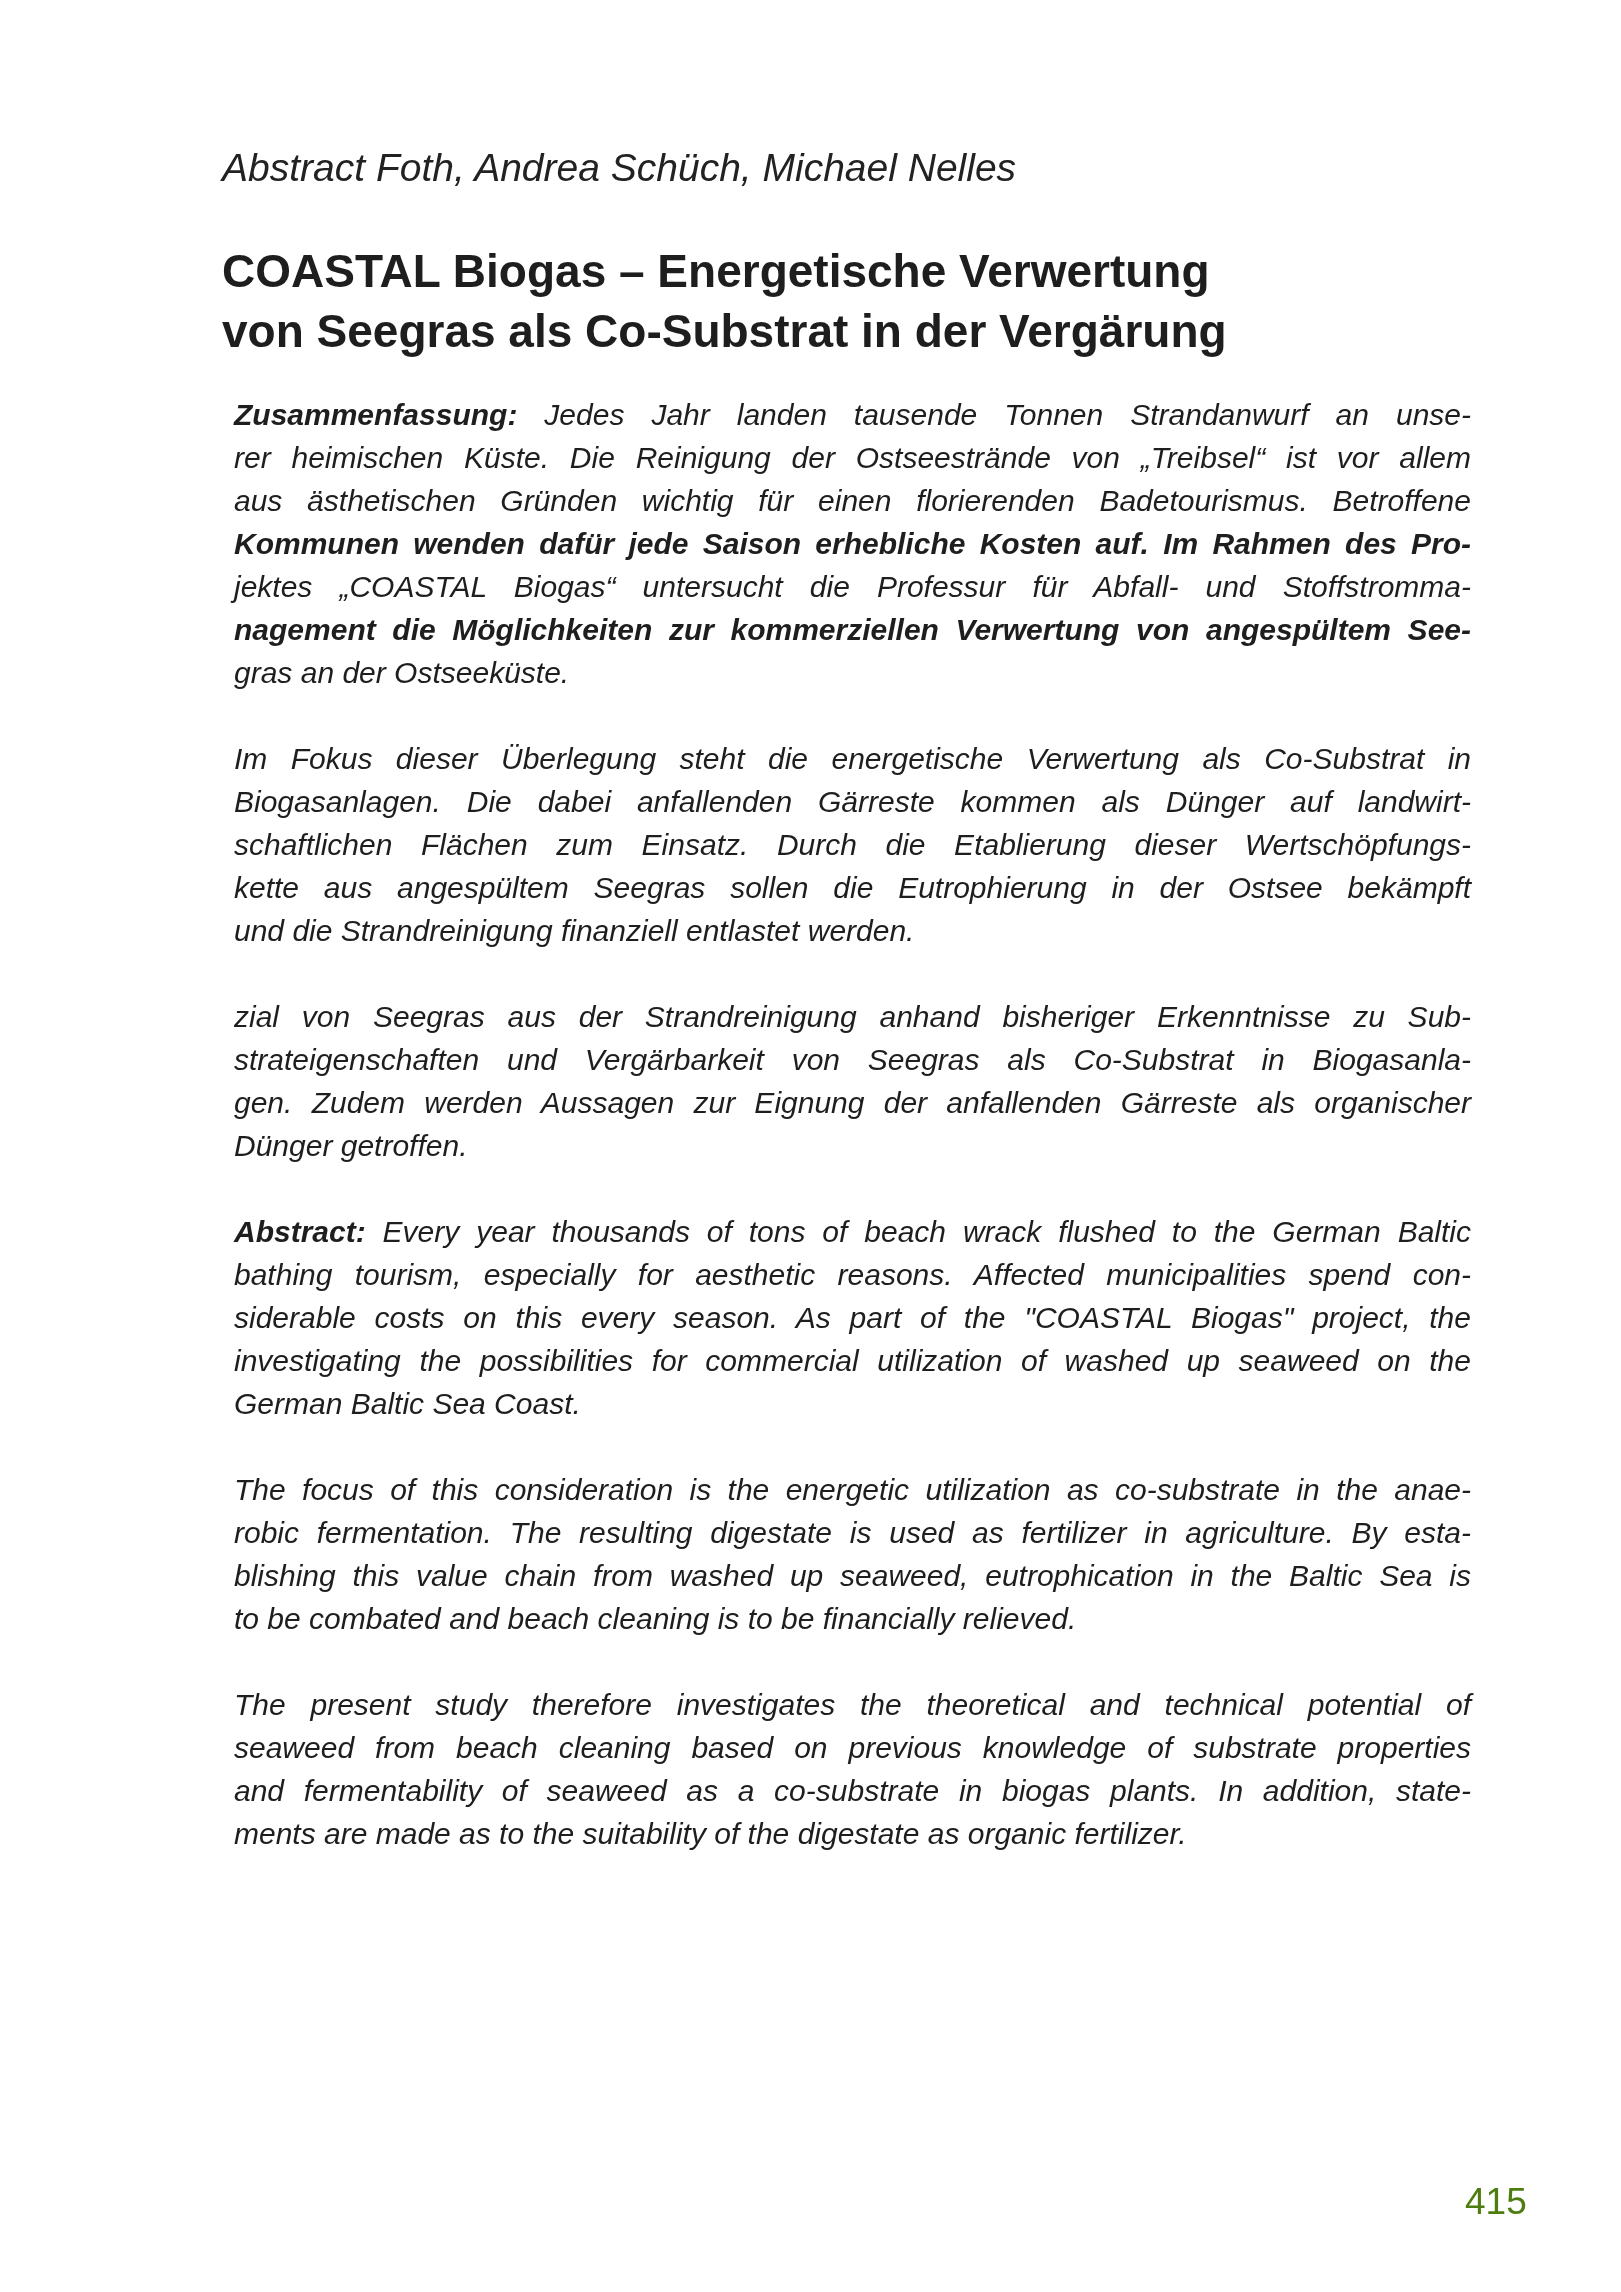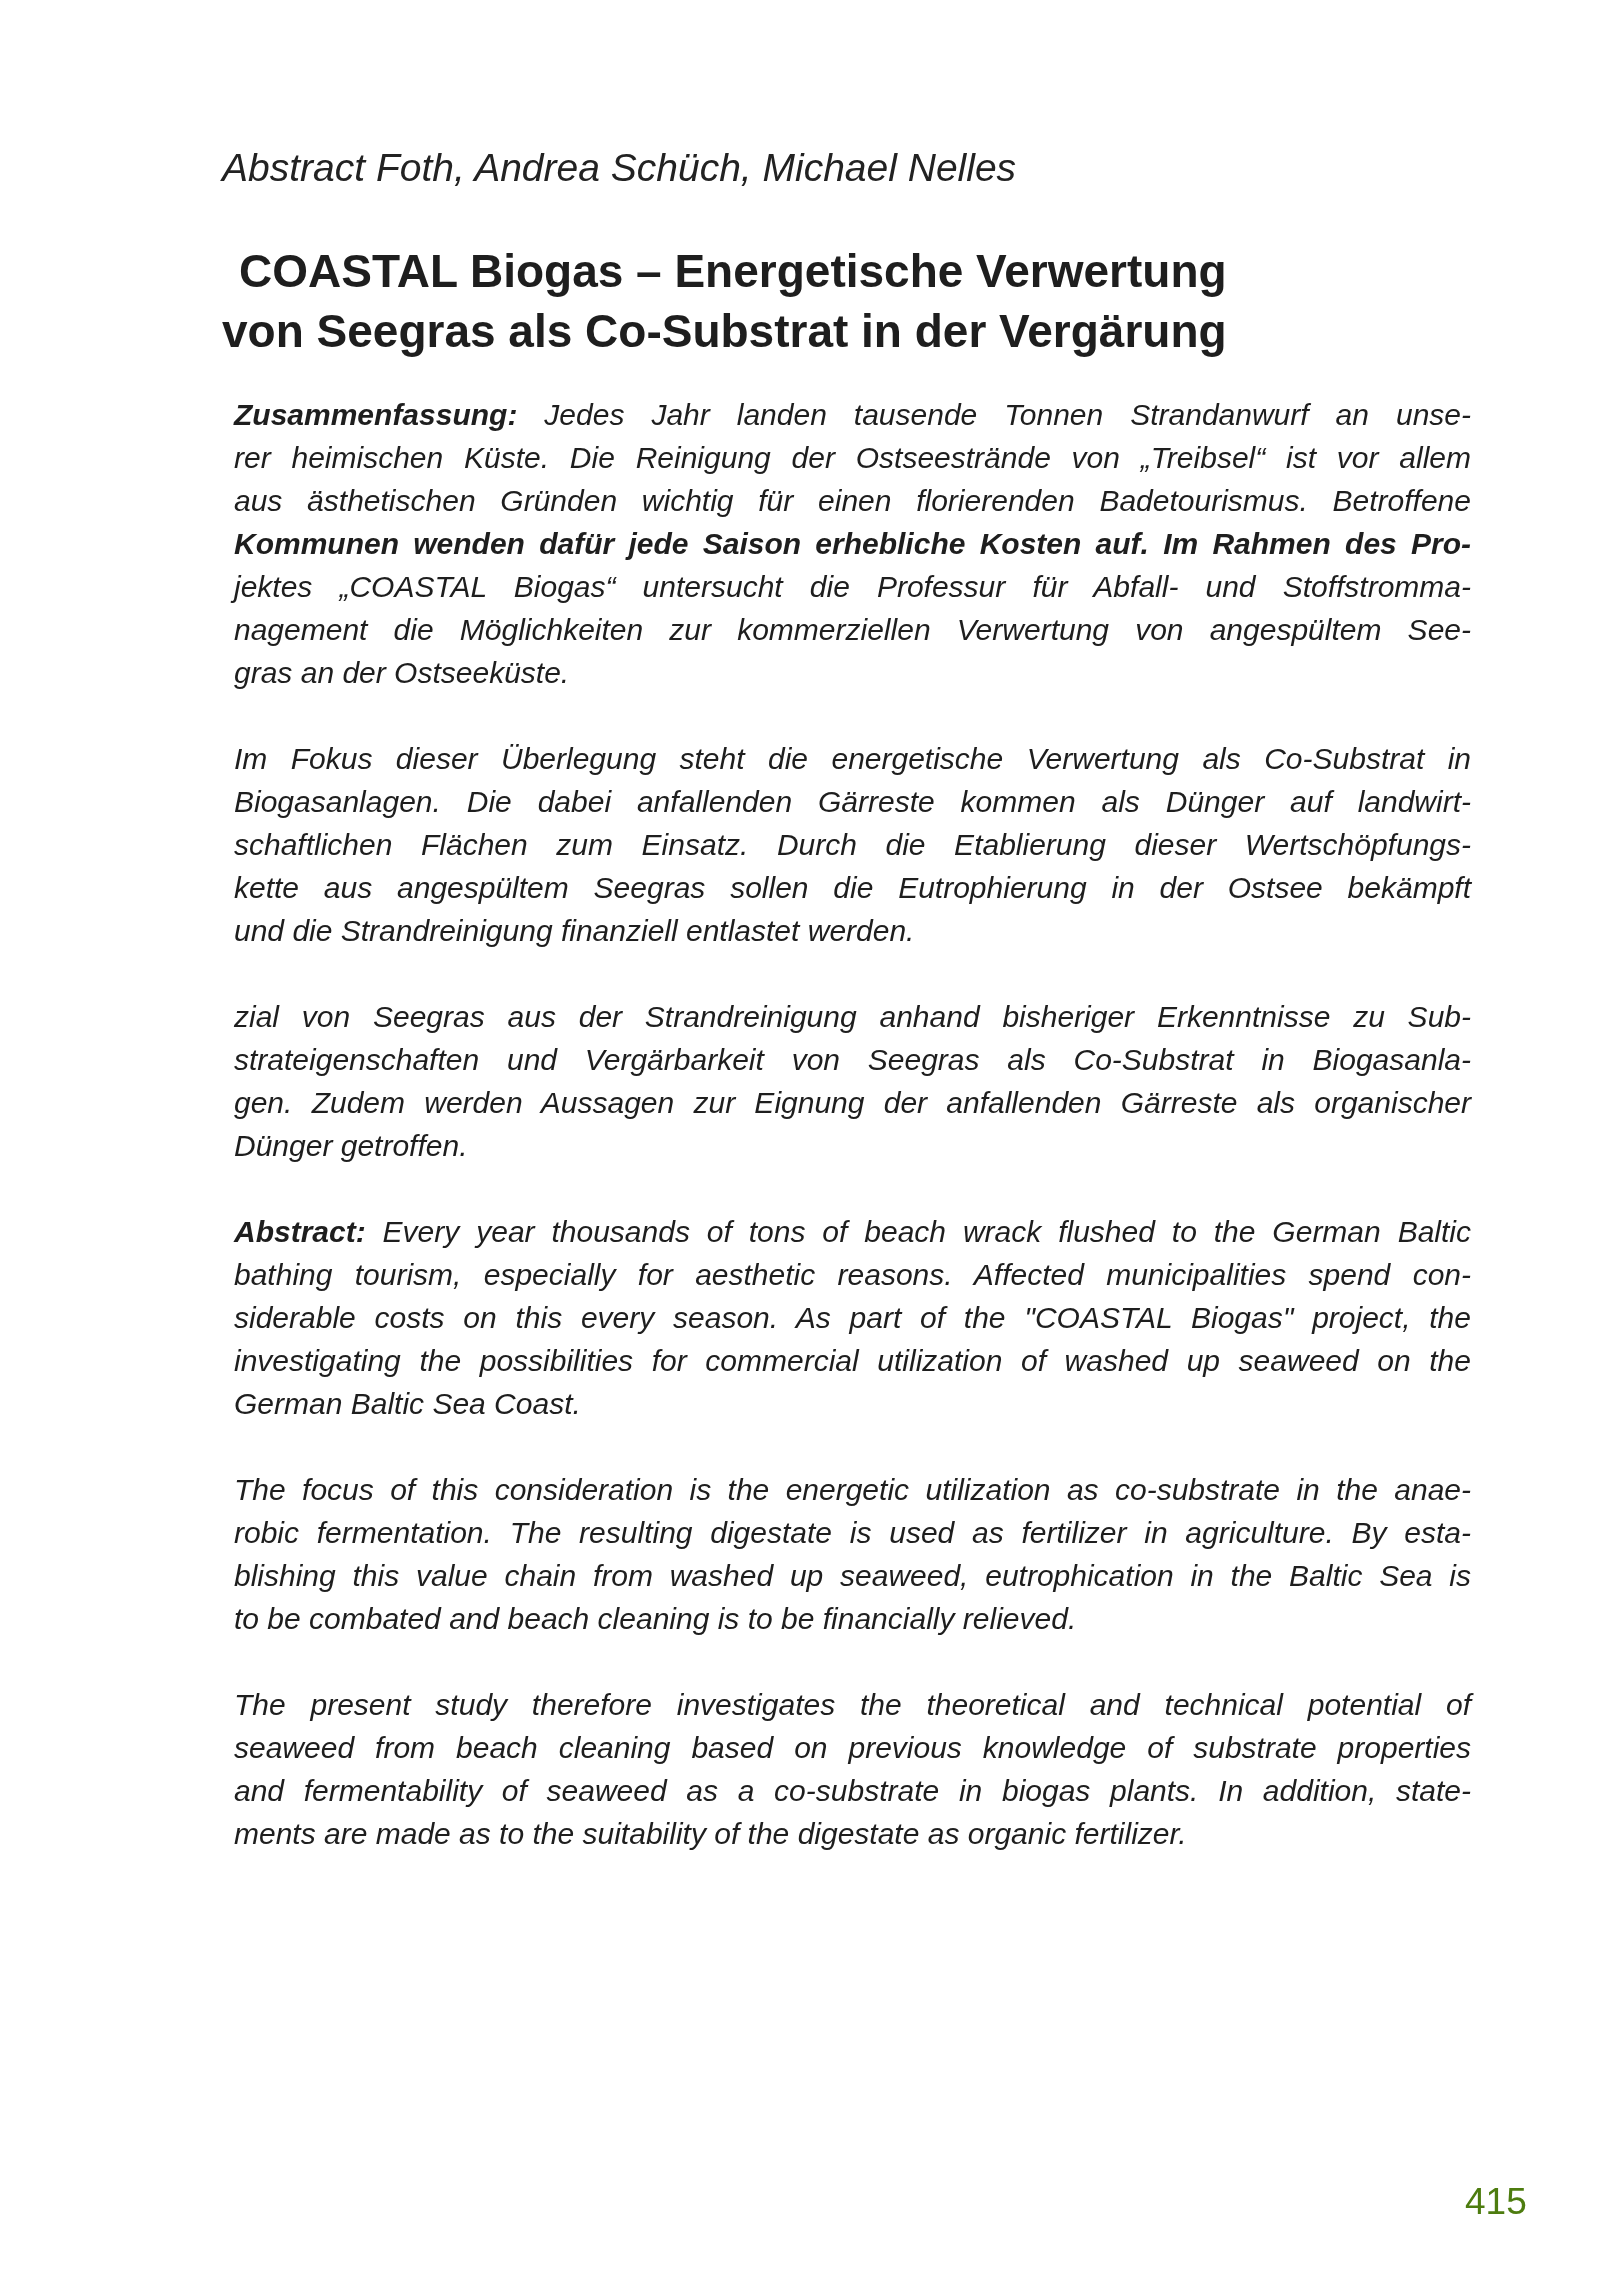--- a/index.html
+++ b/index.html
@@ -32,35 +32,35 @@
     font-family: "Liberation Sans", sans-serif; font-size: 37px; line-height: 43px; color: #4d7c0f;
   }
 </style>
 </head>
 <body>
 
 <div class="page">
 
   <div class="authors">Abstract Foth, Andrea Schüch, Michael Nelles</div>
 
-  <h1 class="title" style="margin:0;text-align:right;">
+  <h1 class="title" style="margin:0;">
     <span class="tline">COASTAL Biogas – Energetische Verwertung</span>
     <span class="tline">von Seegras als Co-Substrat in der Vergärung</span>
   </h1>
 
   <div class="body">
 
     <section>
       <p class="para">
         <span class="line" style="word-spacing: 0px;"><span class="label">Zusammenfassung:</span><span> Jedes Jahr landen tausende Tonnen Strandanwurf an unse-</span></span>
         <span class="line" style="word-spacing: 0px;">rer heimischen Küste. Die Reinigung der Ostseestrände von „Treibsel“ ist vor allem</span>
         <span class="line" style="word-spacing: 0px;">aus ästhetischen Gründen wichtig für einen florierenden Badetourismus. Betroffene</span>
         <span class="line" style="word-spacing: 0px; font-weight: bold;">Kommunen wenden dafür jede Saison erhebliche Kosten auf. Im Rahmen des Pro-</span>
         <span class="line" style="word-spacing: 0px;">jektes „COASTAL Biogas“ untersucht die Professur für Abfall- und Stoffstromma-</span>
-        <span class="line" style="word-spacing: 0px;">nagement die Möglichkeiten zur kommerziellen Verwertung von angespültem See-</span>
+        <span class="line" style="word-spacing: 0px; font-weight: bold;">nagement die Möglichkeiten zur kommerziellen Verwertung von angespültem See-</span>
         <span class="line last">gras an der Ostseeküste.</span>
       </p>
       <p class="para">
         <span class="line" style="word-spacing: 0px;">Im Fokus dieser Überlegung steht die energetische Verwertung als Co-Substrat in</span>
         <span class="line" style="word-spacing: 0px;">Biogasanlagen. Die dabei anfallenden Gärreste kommen als Dünger auf landwirt-</span>
         <span class="line" style="word-spacing: 0px;">schaftlichen Flächen zum Einsatz. Durch die Etablierung dieser Wertschöpfungs-</span>
         <span class="line" style="word-spacing: 0px;">kette aus angespültem Seegras sollen die Eutrophierung in der Ostsee bekämpft</span>
         <span class="line last">und die Strandreinigung finanziell entlastet werden.</span>
       </p>
       <p class="para">

